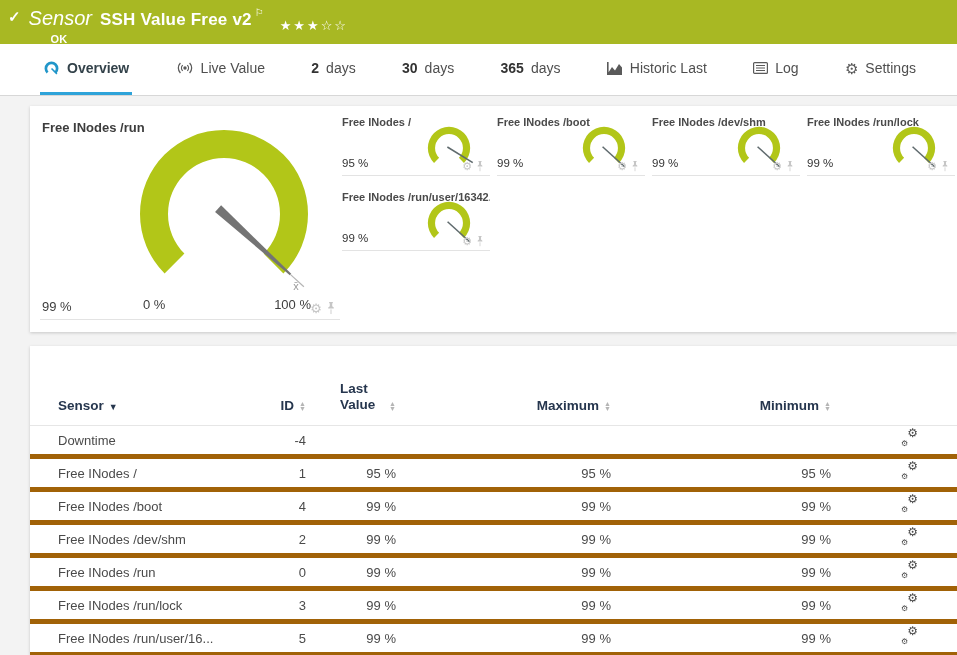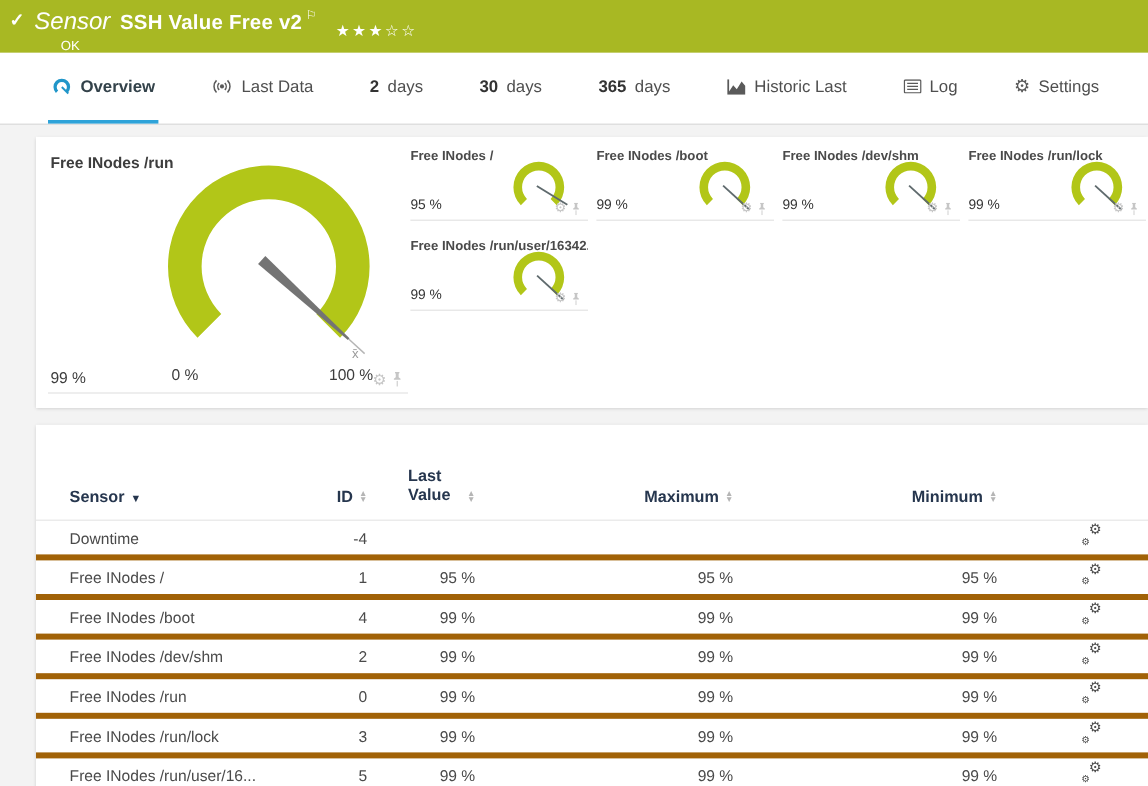--- a/index.html
+++ b/index.html
@@ -16,25 +16,25 @@
     height:44px; background:#a8b823; color:#fff;
     display:flex; align-items:flex-start; padding:7px 10px 0 8px;
   }
   .check { font-size:15px; font-weight:bold; margin:1px 8px 0 0; }
   .title-block { display:flex; flex-direction:column; }
   .title-row { display:flex; align-items:baseline; }
   .kind { font-style:italic; font-size:20px; margin-right:8px; }
   .sensor-title { font-weight:bold; font-size:17px; letter-spacing:.2px; }
   .flag { font-size:10px; margin-left:3px; align-self:flex-start; cursor:pointer; }
   .stars { font-size:13px; margin-left:16px; letter-spacing:2px; cursor:pointer; align-self:center;}
-  .status-ok { font-size:11px; font-weight:normal; margin:3px 0 0 22px; }
+  .status-ok { font-size:11px; font-weight:bold; margin:3px 0 0 22px; }
 
   
   .tabs {
-    height:60px; background:#fff; border-bottom:1px solid #d7d7d7;
+    height:52px; background:#fff; border-bottom:1px solid #d7d7d7;
     display:flex; align-items:stretch; justify-content:space-between;
     padding:0 38px 0 40px;
   }
   .tab {
     display:flex; align-items:center; gap:7px; font-size:14px; color:#4f4f4f;
     border-bottom:3px solid transparent; padding:0 3px; cursor:pointer; white-space:nowrap;
   }
   .tab .num { font-weight:bold; color:#333; }
   .tab.active { border-bottom-color:#2ea3d9; color:#33424a; font-weight:bold; }
   .tab .glyph { font-size:15px; color:#5a5a5a; line-height:1; }
@@ -100,21 +100,21 @@
       <path d="M -6.36 6.36 A 9 9 0 1 1 6.36 6.36 L 3.89 3.89 A 5.5 5.5 0 1 0 -3.89 3.89 Z" fill="#2196c9"></path>
       <line x1="0" y1="0" x2="7" y2="7" stroke="#2196c9" stroke-width="2"></line>
     </svg>
     <span>Overview</span>
   </div>
   <div class="tab">
     <svg width="18" height="14" viewBox="0 0 20 14">
       <circle cx="10" cy="7" r="1.9" fill="#5a5a5a"></circle>
       <path d="M7.4 3.8 A4.6 4.6 0 0 0 7.4 10.2 M4.9 1.4 A8 8 0 0 0 4.9 12.6 M12.6 3.8 A4.6 4.6 0 0 1 12.6 10.2 M15.1 1.4 A8 8 0 0 1 15.1 12.6" fill="none" stroke="#5a5a5a" stroke-width="1.4"></path>
     </svg>
-    <span>Last Data</span>
+    <span>Live Value</span>
   </div>
   <div class="tab">
     <span class="num">2</span>
     <span>days</span>
   </div>
   <div class="tab">
     <span class="num">30</span>
     <span>days</span>
   </div>
   <div class="tab">

